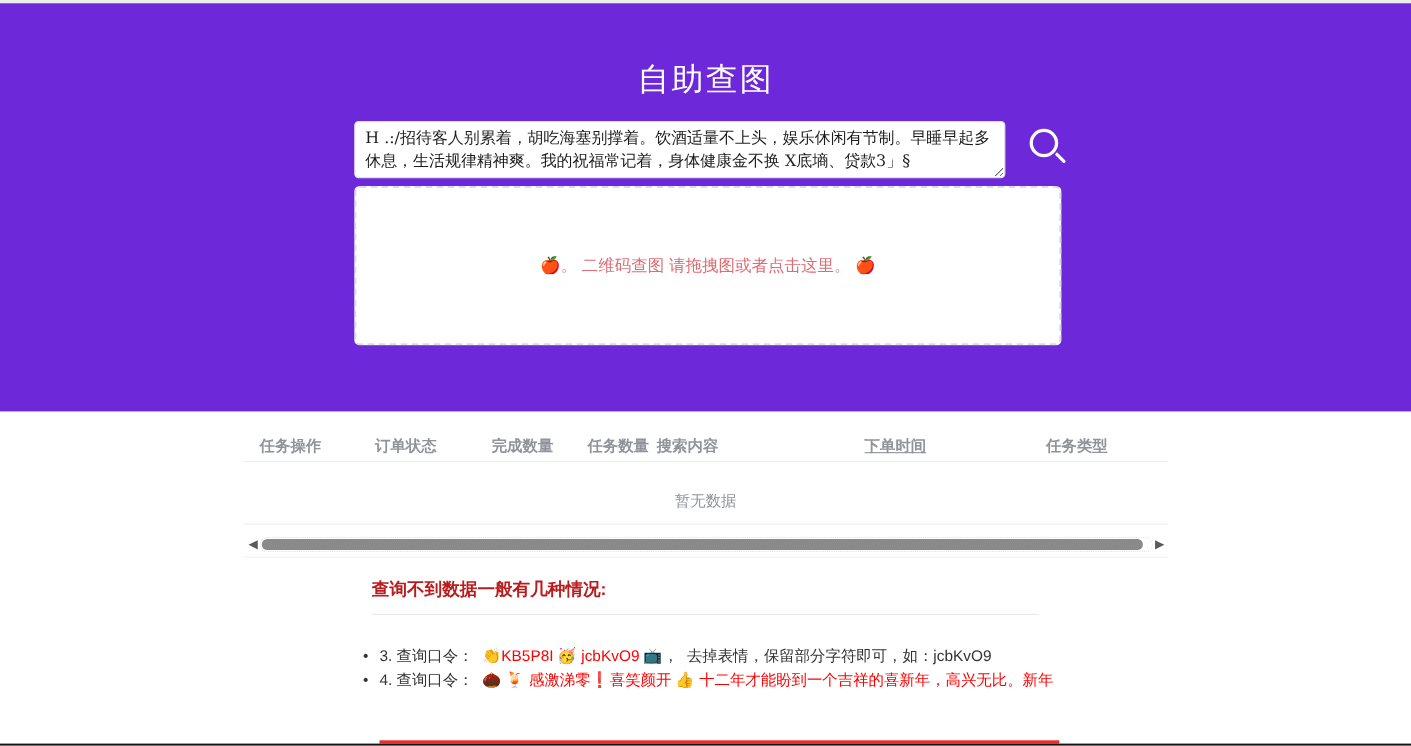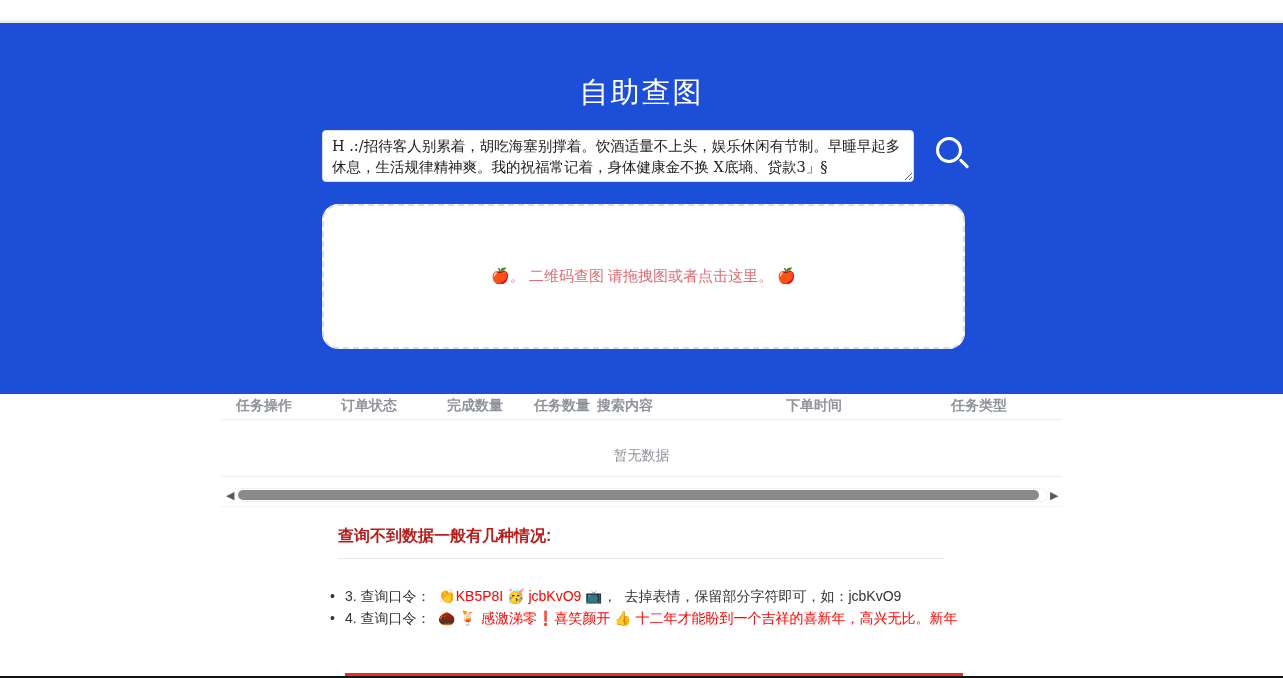--- a/index.html
+++ b/index.html
@@ -1,44 +1,44 @@
 <!DOCTYPE html>
 <html><head>
 <meta charset="utf-8">
 <style>
   * { margin:0; padding:0; box-sizing:border-box; }
   html,body { width:1283px; height:678px; overflow:hidden; background:#fff;
               font-family:"Liberation Sans", sans-serif; position:relative; }
 
   
   .hero { position:absolute; left:0; top:0; width:1283px; height:374px;
-          background:#1d4ed8; border-top:3px solid #ececec;margin-top:20px; }
+          background:#6d28d9; border-top:3px solid #ececec; }
   .page-title { position:absolute; left:0; top:50px; width:100%;
                 text-align:center; color:#ffffff; font-size:29px;
                 font-weight:400; letter-spacing:2px; }
   .query-textarea { position:absolute; left:322px; top:107px; width:592px; height:52px;
                     border:1px solid #dedede; border-radius:4px; background:#fff;
                     padding:5px 9px; font-size:14.5px; line-height:21px; color:#1c1c1c;
                     font-family:"DejaVu Serif", serif; resize:both; outline:none;
                     overflow:hidden; }
   .search-btn { position:absolute; left:934px; top:112px; width:36px; height:38px;
                 background:transparent; border:none; cursor:pointer; }
   .search-circle { position:absolute; left:2px; top:2px; width:26px; height:26px;
                    border:3px solid #ffffff; border-radius:50%; display:block; }
   .search-handle { position:absolute; left:24px; top:27px; width:12px; height:3px;
                    background:#ffffff; transform:rotate(45deg); border-radius:2px; display:block; }
-  .dropzone { position:absolute; left:322px; top:181px; width:643px; height:145px;
-              background:#ffffff; border:2px dashed #dcdcdc; border-radius:16px;
+  .dropzone { position:absolute; left:322px; top:166px; width:643px; height:145px;
+              background:#ffffff; border:2px dashed #dcdcdc; border-radius:5px;
               display:flex; align-items:center; justify-content:center;
               color:#e06b73; font-size:15px; cursor:pointer; white-space:pre-wrap; }
 
   
   .th { position:absolute; top:397px; font-size:14px; font-weight:bold; color:#909399; }
   .th1{left:236px;} .th2{left:341px;} .th3{left:447px;} .th4{left:524px;margin-left:10px;}
-  .th5{left:597px;} .th6{left:786px;} .th7{left:951px;}
+  .th5{left:597px;} .th6{left:786px;text-decoration:underline;} .th7{left:951px;}
   .tbl-line1 { position:absolute; left:221px; top:419px; width:841px; height:1px; background:#ebeef5; }
   .tbl-empty { position:absolute; left:221px; top:447px; width:841px; text-align:center;
                color:#909399; font-size:14px;font-family:Liberation Mono, monospace; }
   .tbl-line2 { position:absolute; left:221px; top:476px; width:841px; height:1px; background:#ebeef5; }
 
   
   .sb-arrow { position:absolute; top:488px; font-size:11px; color:#5a5a5a; cursor:pointer; line-height:14px; }
   .sb-left  { left:226px; }
   .sb-right { left:1050px; }
   .sb-track { position:absolute; left:236px; top:488px; width:812px; height:14px;

